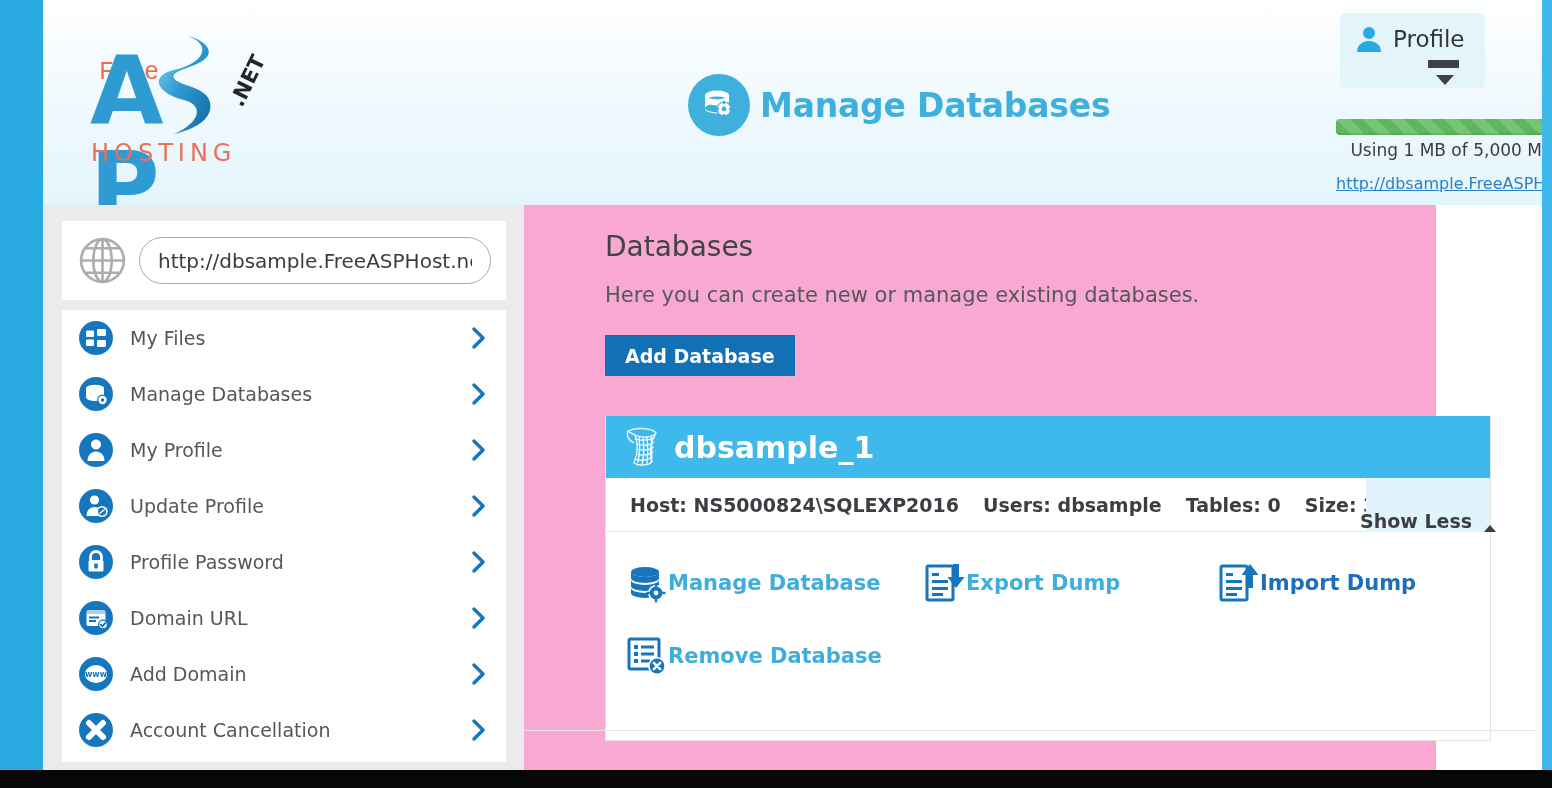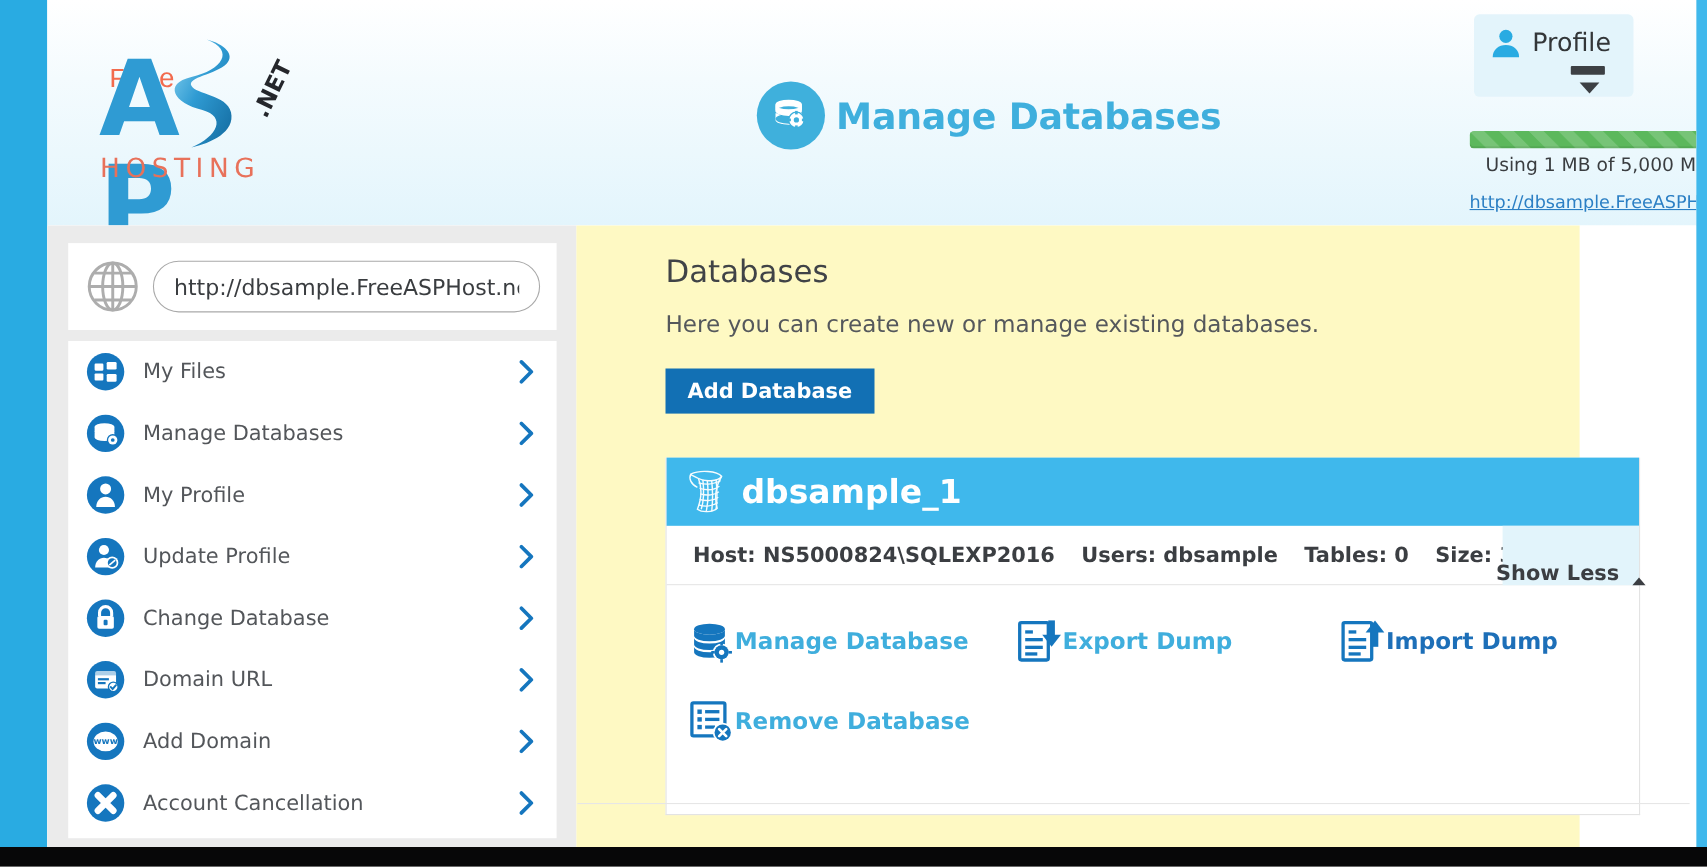--- a/index.html
+++ b/index.html
@@ -205,21 +205,21 @@
   .menu-chevron {
     position: absolute; right: 20px; top: 50%;
     transform: translateY(-50%);
     width: 14px; height: 22px;
   }
 
   
   .content {
     position: absolute; left: 481px; top: 0;
     width: 912px; height: 565px;
-    background: #fef9c3;
+    background: #f9a8d4;
     padding: 0;
   }
   .content-title {
     position: absolute; left: 81px; top: 25px;
     font-size: 28px; color: #404347;
     font-family: "DejaVu Sans", sans-serif;
   }
   .content-sub {
     position: absolute; left: 81px; top: 78px;
     font-size: 21px; color: #55585C;
@@ -470,21 +470,21 @@
           </svg>
         </div>
 
         <div class="menu-item">
           <svg class="menu-icon" viewBox="0 0 36 36">
             <circle cx="18" cy="18" r="17" fill="#1576BE"></circle>
             <path d="M12.5 16 v-3 a5.5 5.5 0 0 1 11 0 v3" fill="none" stroke="#fff" stroke-width="2.8"></path>
             <rect x="10.5" y="16" width="15" height="11.5" rx="1.6" fill="#fff"></rect>
             <rect x="16.2" y="19.5" width="3.6" height="5" rx="1" fill="#1576BE"></rect>
           </svg>
-          <span class="menu-label">Change Database</span>
+          <span class="menu-label">Profile Password</span>
           <svg class="menu-chevron" viewBox="0 0 14 22">
             <path d="M2 2 L11 11 L2 20" fill="none" stroke="#1576BE" stroke-width="3.4" stroke-linecap="round" stroke-linejoin="round"></path>
           </svg>
         </div>
 
         <div class="menu-item">
           <svg class="menu-icon" viewBox="0 0 36 36">
             <circle cx="18" cy="18" r="17" fill="#1576BE"></circle>
             <rect x="8.5" y="10" width="19" height="16" rx="1.8" fill="#fff"></rect>
             <rect x="8.5" y="10" width="19" height="4" fill="#1576BE" opacity=".35"></rect>

